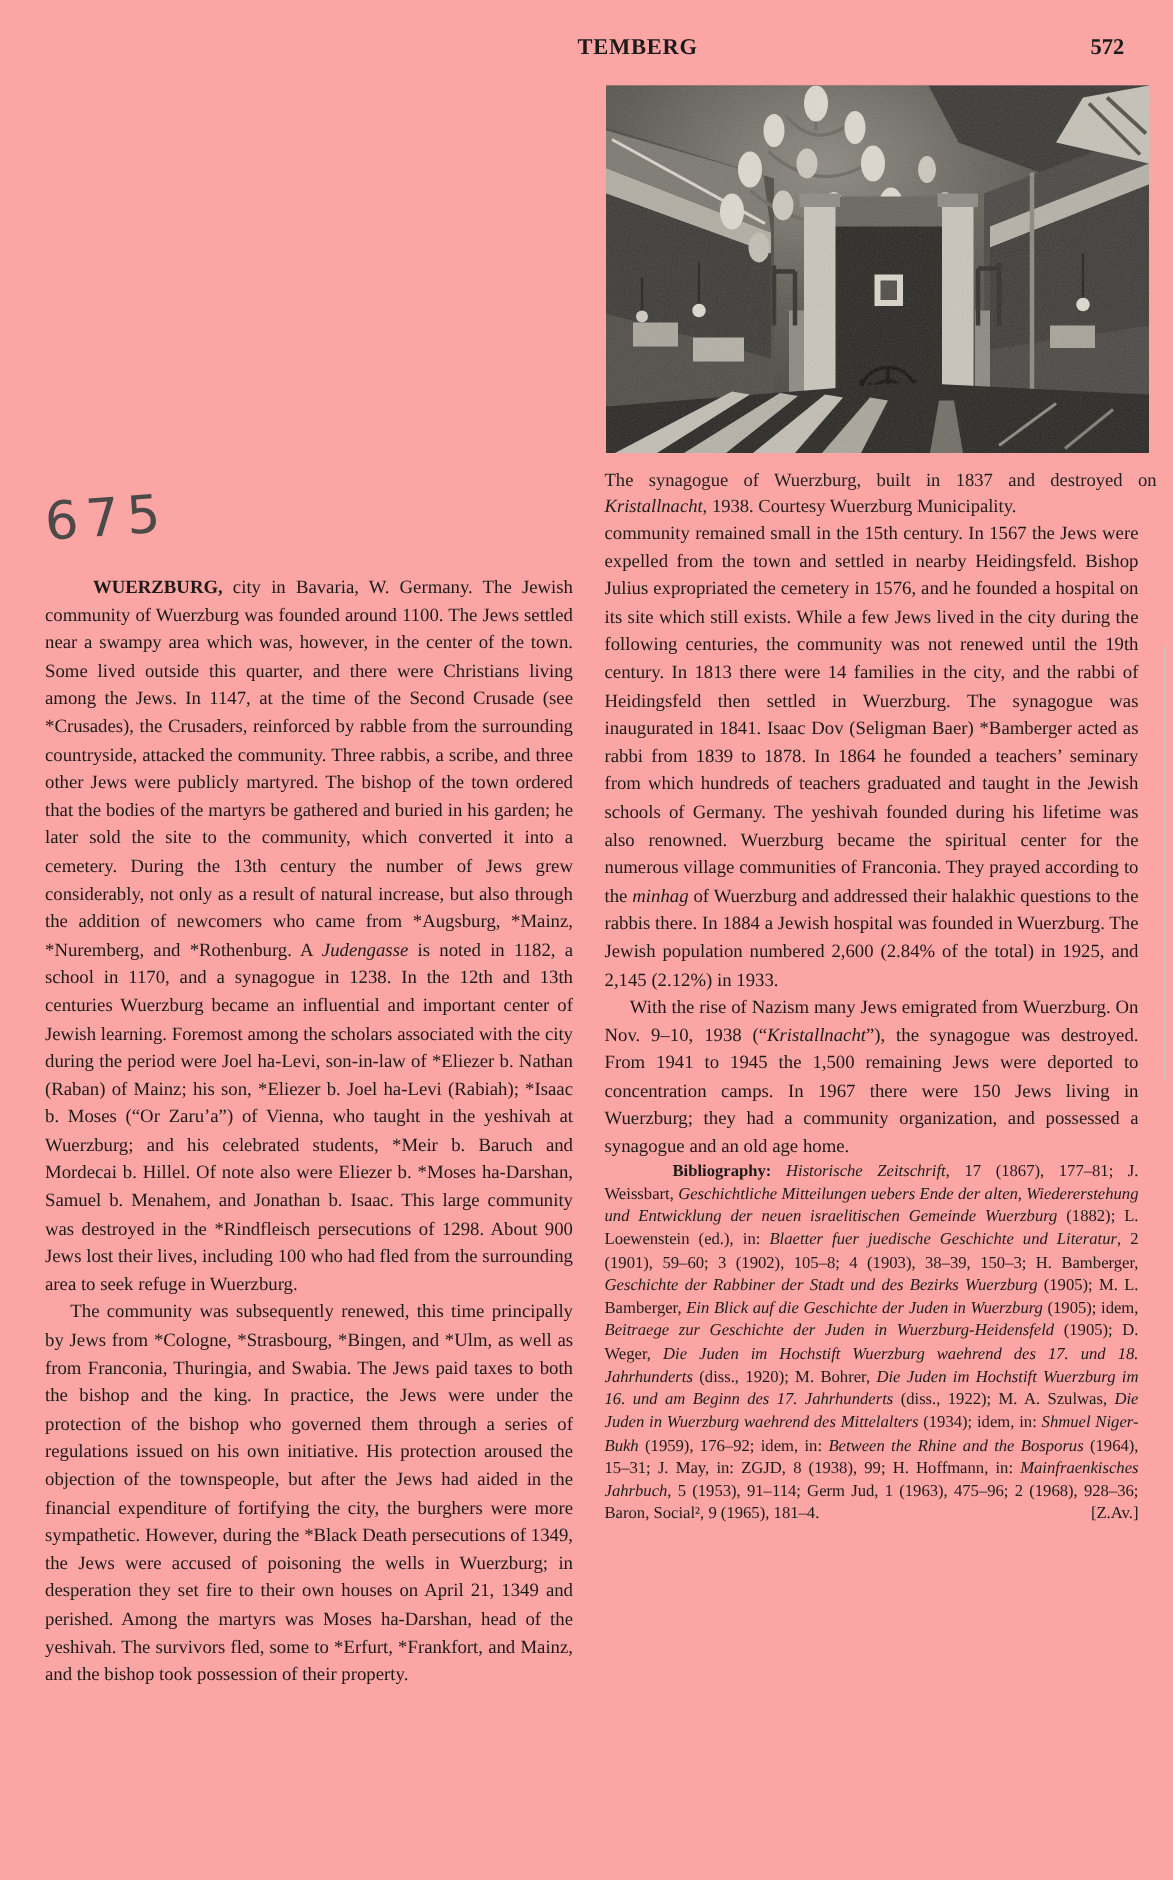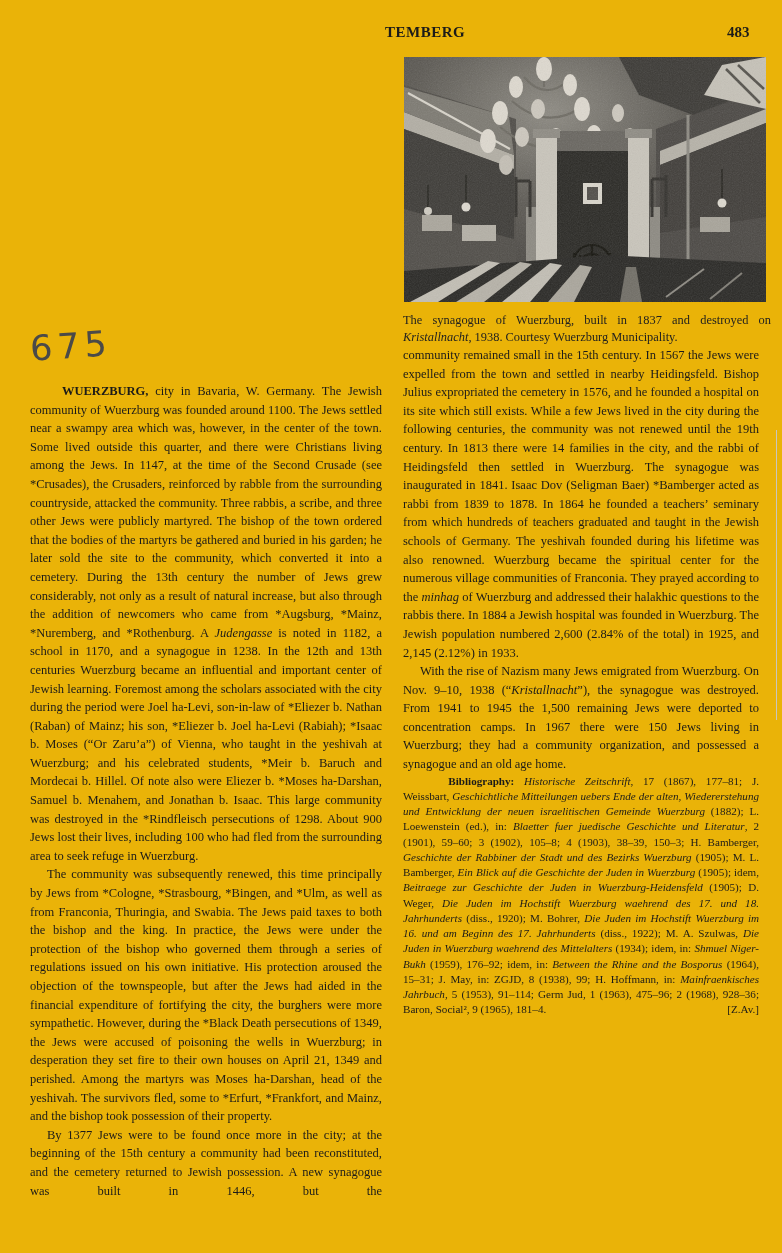--- a/index.html
+++ b/index.html
@@ -1,19 +1,19 @@
 <!DOCTYPE html>
 <html><head>
 <meta charset="utf-8">
 <style>
   html,body{margin:0;padding:0;}
   body{background:#e9e7e2;}
   #page{
     position:relative;width:782px;height:1253px;margin:0 auto;
-    background:#eab308;overflow:hidden;
+    background:#fca5a5;overflow:hidden;
     font-family:"Liberation Serif", serif;color:#1c1b19;
   }
   
   .running-head{
     position:absolute;left:385px;top:24px;
     font-weight:bold;font-size:15px;letter-spacing:.5px;color:#1c1b19;
   }
   .page-number{
     position:absolute;left:727px;top:24px;
     font-weight:bold;font-size:15px;color:#1c1b19;
@@ -47,21 +47,21 @@
   .seg-sig{float:right;font-style:normal;}
   
   .edge-line{position:absolute;left:776px;top:430px;width:1px;height:290px;background:#c9c6be;}
 </style>
 </head>
 <body>
 
 <div id="page">
 
   <div class="running-head">TEMBERG</div>
-  <div class="page-number">483</div>
+  <div class="page-number">572</div>
 
   <div class="photo-wrap">
     <svg viewBox="0 0 362 245" preserveAspectRatio="none">
       <defs>
         <radialGradient id="glow" cx="40%" cy="22%" r="70%">
           <stop offset="0%" stop-color="#8d8a82"></stop>
           <stop offset="55%" stop-color="#5d5a54"></stop>
           <stop offset="100%" stop-color="#474440"></stop>
         </radialGradient>
         <filter id="grain">
@@ -168,21 +168,20 @@
     </svg>
   </div>
 
   <div class="caption"><span>The synagogue of Wuerzburg, built in 1837 and destroyed on </span><span class="seg-i">Kristallnacht</span><span>, 1938. Courtesy Wuerzburg Municipality.</span></div>
 
   <div class="margin-note">675</div>
 
   <div class="col col-left">
     <p><span class="seg-b">WUERZBURG,</span><span> city in Bavaria, W. Germany. The Jewish community of Wuerzburg was founded around 1100. The Jews settled near a swampy area which was, however, in the center of the town. Some lived outside this quarter, and there were Christians living among the Jews. In 1147, at the time of the Second Crusade (see *Crusades), the Crusaders, reinforced by rabble from the surrounding countryside, attacked the community. Three rabbis, a scribe, and three other Jews were publicly martyred. The bishop of the town ordered that the bodies of the martyrs be gathered and buried in his garden; he later sold the site to the community, which converted it into a cemetery. During the 13th century the number of Jews grew considerably, not only as a result of natural increase, but also through the addition of newcomers who came from *Augsburg, *Mainz, *Nuremberg, and *Rothenburg. A </span><span class="seg-i">Judengasse</span><span> is noted in 1182, a school in 1170, and a synagogue in 1238. In the 12th and 13th centuries Wuerzburg became an influential and important center of Jewish learning. Foremost among the scholars associated with the city during the period were Joel ha-Levi, son-in-law of *Eliezer b. Nathan (Raban) of Mainz; his son, *Eliezer b. Joel ha-Levi (Rabiah); *Isaac b. Moses (“Or Zaru’a”) of Vienna, who taught in the yeshivah at Wuerzburg; and his celebrated students, *Meir b. Baruch and Mordecai b. Hillel. Of note also were Eliezer b. *Moses ha-Darshan, Samuel b. Menahem, and Jonathan b. Isaac. This large community was destroyed in the *Rindfleisch persecutions of 1298. About 900 Jews lost their lives, including 100 who had fled from the surrounding area to seek refuge in Wuerzburg.</span></p>
     <p class="indent"><span>The community was subsequently renewed, this time principally by Jews from *Cologne, *Strasbourg, *Bingen, and *Ulm, as well as from Franconia, Thuringia, and Swabia. The Jews paid taxes to both the bishop and the king. In practice, the Jews were under the protection of the bishop who governed them through a series of regulations issued on his own initiative. His protection aroused the objection of the townspeople, but after the Jews had aided in the financial expenditure of fortifying the city, the burghers were more sympathetic. However, during the *Black Death persecutions of 1349, the Jews were accused of poisoning the wells in Wuerzburg; in desperation they set fire to their own houses on April 21, 1349 and perished. Among the martyrs was Moses ha-Darshan, head of the yeshivah. The survivors fled, some to *Erfurt, *Frankfort, and Mainz, and the bishop took possession of their property.</span></p>
-    <p class="indent cont-last"><span>By 1377 Jews were to be found once more in the city; at the beginning of the 15th century a community had been reconstituted, and the cemetery returned to Jewish possession. A new synagogue was built in 1446, but the</span></p>
   </div>
 
   <div class="col col-right">
     <p><span>community remained small in the 15th century. In 1567 the Jews were expelled from the town and settled in nearby Heidingsfeld. Bishop Julius expropriated the cemetery in 1576, and he founded a hospital on its site which still exists. While a few Jews lived in the city during the following centuries, the community was not renewed until the 19th century. In 1813 there were 14 families in the city, and the rabbi of Heidingsfeld then settled in Wuerzburg. The synagogue was inaugurated in 1841. Isaac Dov (Seligman Baer) *Bamberger acted as rabbi from 1839 to 1878. In 1864 he founded a teachers’ seminary from which hundreds of teachers graduated and taught in the Jewish schools of Germany. The yeshivah founded during his lifetime was also renowned. Wuerzburg became the spiritual center for the numerous village communities of Franconia. They prayed according to the </span><span class="seg-i">minhag</span><span> of Wuerzburg and addressed their halakhic questions to the rabbis there. In 1884 a Jewish hospital was founded in Wuerzburg. The Jewish population numbered 2,600 (2.84% of the total) in 1925, and 2,145 (2.12%) in 1933.</span></p>
     <p class="indent"><span>With the rise of Nazism many Jews emigrated from Wuerzburg. On Nov. 9–10, 1938 (“</span><span class="seg-i">Kristallnacht</span><span>”), the synagogue was destroyed. From 1941 to 1945 the 1,500 remaining Jews were deported to concentration camps. In 1967 there were 150 Jews living in Wuerzburg; they had a community organization, and possessed a synagogue and an old age home.</span></p>
     <p class="bibliography"><span class="seg-b">Bibliography:</span><span> </span><span class="seg-i">Historische Zeitschrift</span><span>, 17 (1867), 177–81; J. Weissbart, </span><span class="seg-i">Geschichtliche Mitteilungen uebers Ende der alten, Wiedererstehung und Entwicklung der neuen israelitischen Gemeinde Wuerzburg</span><span> (1882); L. Loewenstein (ed.), in: </span><span class="seg-i">Blaetter fuer juedische Geschichte und Literatur</span><span>, 2 (1901), 59–60; 3 (1902), 105–8; 4 (1903), 38–39, 150–3; H. Bamberger, </span><span class="seg-i">Geschichte der Rabbiner der Stadt und des Bezirks Wuerzburg</span><span> (1905); M. L. Bamberger, </span><span class="seg-i">Ein Blick auf die Geschichte der Juden in Wuerzburg</span><span> (1905); idem, </span><span class="seg-i">Beitraege zur Geschichte der Juden in Wuerzburg-Heidensfeld</span><span> (1905); D. Weger, </span><span class="seg-i">Die Juden im Hochstift Wuerzburg waehrend des 17. und 18. Jahrhunderts</span><span> (diss., 1920); M. Bohrer, </span><span class="seg-i">Die Juden im Hochstift Wuerzburg im 16. und am Beginn des 17. Jahrhunderts</span><span> (diss., 1922); M. A. Szulwas, </span><span class="seg-i">Die Juden in Wuerzburg waehrend des Mittelalters</span><span> (1934); idem, in: </span><span class="seg-i">Shmuel Niger-Bukh</span><span> (1959), 176–92; idem, in: </span><span class="seg-i">Between the Rhine and the Bosporus</span><span> (1964), 15–31; J. May, in: ZGJD, 8 (1938), 99; H. Hoffmann, in: </span><span class="seg-i">Mainfraenkisches Jahrbuch</span><span>, 5 (1953), 91–114; Germ Jud, 1 (1963), 475–96; 2 (1968), 928–36; Baron, Social², 9 (1965), 181–4.</span><span class="seg-sig">[Z.Av.]</span></p>
   </div>
 
   <div class="edge-line"></div>
 

